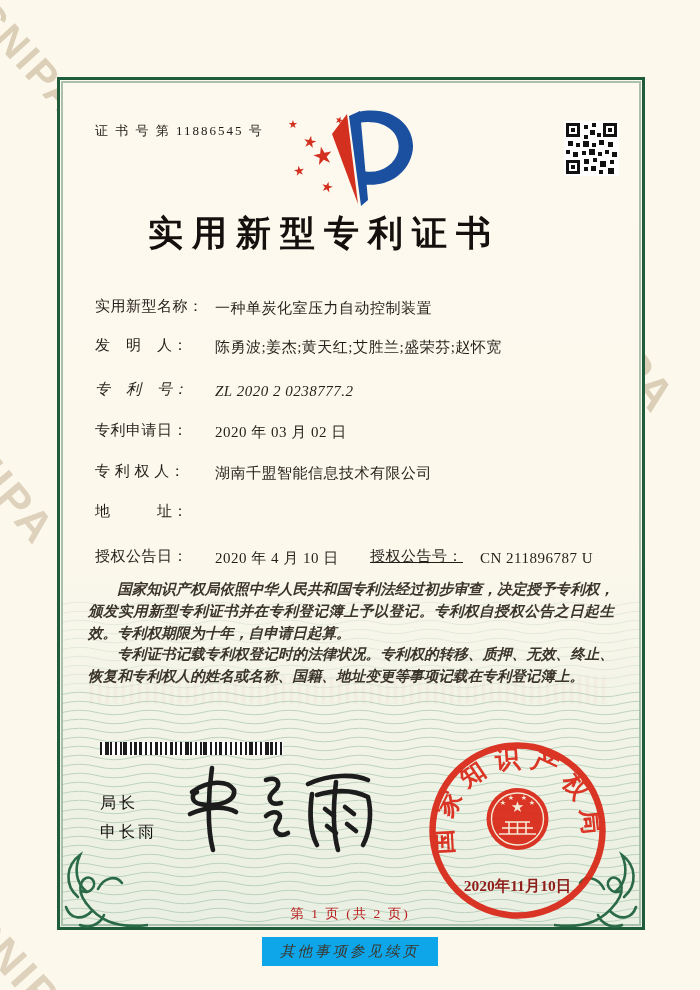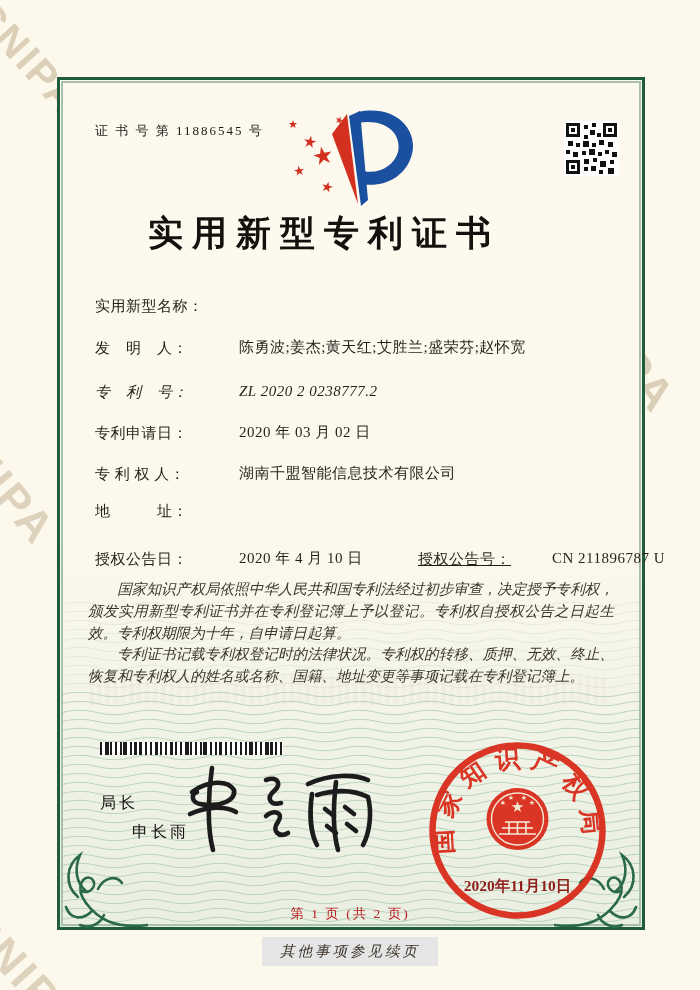--- a/index.html
+++ b/index.html
@@ -26,41 +26,41 @@
   }
   .frame-inner{
     position:absolute;left:1px;top:1px;right:1px;bottom:1px;
     border:2px solid #a9c0ad;pointer-events:none;
   }
   .certno{font-size:13px;letter-spacing:2px;color:#201b16;}
   .title{
     width:648px;text-align:center;font-size:35px;font-weight:bold;
     letter-spacing:9px;color:#14100d;
   }
-  .fieldrow{left:95px;font-size:15px;display:flex;align-items:flex-end;gap:24px;}
+  .fieldrow{left:95px;font-size:15px;display:flex;align-items:flex-start;}
   .fieldrow .lbl{width:120px;flex:0 0 120px;letter-spacing:.5px;color:#241f19;}
   .fieldrow .val{letter-spacing:.5px;color:#241f19;max-width:395px;line-height:22px;}
   .bodytext{
     left:88px;width:526px;font-size:14.6px;line-height:21.8px;
-    text-align:justify;color:#3a342b;font-style:italic;
+    text-align:justify;color:#3a342b;font-style:italic;font-weight:bold;
   }
   .bodytext p{margin:0;text-indent:2em;}
   .barcode{
     left:100px;top:742px;width:183px;height:13px;background-color:#fff;
     background-image:
       repeating-linear-gradient(90deg,#1c1c1c 0 2px,transparent 2px 5px),
       repeating-linear-gradient(90deg,transparent 0 7px,#1c1c1c 7px 9px,transparent 9px 16px),
       repeating-linear-gradient(90deg,transparent 0 11px,#1c1c1c 11px 12px,transparent 12px 23px);
   }
   .signoff{left:100px;font-size:16px;letter-spacing:3px;color:#14100d;
     font-family:"Liberation Sans","DejaVu Sans",sans-serif;}
   .pageno{width:700px;text-align:center;font-size:13.5px;letter-spacing:2px;color:#b91c1c;}
   .footnote{
     left:50%;transform:translateX(-50%);top:937px;
-    background:#e5e5e5;padding:5px 18px;font-size:14.5px;font-style:italic;
+    background:#0ea5e9;padding:5px 18px;font-size:14.5px;font-style:italic;
     letter-spacing:3px;color:#3c352b;
   }
   .pinkband{
     left:90px;top:676px;width:520px;height:28px;opacity:.5;
     background:repeating-linear-gradient(90deg,rgba(214,120,108,.14) 0 3px,transparent 3px 8px);
     filter:blur(1px);
   }
 </style>
 </head>
 <body>
@@ -173,20 +173,21 @@
       <rect x="7" y="7" width="4" height="4"></rect>
       <rect x="44" y="7" width="4" height="4"></rect>
       <rect x="7" y="44" width="4" height="4"></rect>
     </g>
 </svg>
 
 <div class="abs title" style="top:210px;">实用新型专利证书</div>
 
 <div class="abs fieldrow" style="top:297px;">
   <span class="lbl">实用新型名称：</span>
+  <span class="val">一种单炭化室压力自动控制装置</span>
 </div>
 <div class="abs fieldrow" style="top:336px;">
   <span class="lbl">发　明　人：</span>
   <span class="val">陈勇波;姜杰;黄天红;艾胜兰;盛荣芬;赵怀宽</span>
 </div>
 <div class="abs fieldrow" style="top:380px;font-style:italic;">
   <span class="lbl">专　利　号：</span>
   <span class="val">ZL 2020 2 0238777.2</span>
 </div>
 <div class="abs fieldrow" style="top:421px;">
@@ -208,21 +209,21 @@
 </div>
 
 <div class="abs bodytext" style="top:579px;">
   <p>国家知识产权局依照中华人民共和国专利法经过初步审查，决定授予专利权，颁发实用新型专利证书并在专利登记簿上予以登记。专利权自授权公告之日起生效。专利权期限为十年，自申请日起算。</p>
   <p>专利证书记载专利权登记时的法律状况。专利权的转移、质押、无效、终止、恢复和专利权人的姓名或名称、国籍、地址变更等事项记载在专利登记簿上。</p>
 </div>
 
 <div class="abs barcode"></div>
 
 <div class="abs signoff" style="top:793px;">局长</div>
-<div class="abs signoff" style="top:822px;margin-left:32px;">申长雨</div>
+<div class="abs signoff" style="top:822px;">申长雨</div>
 
 <svg class="abs" style="left:178px;top:752px;" width="210" height="110" viewBox="0 0 210 110">
   <g fill="none" stroke="#1c1c1c" stroke-width="4.6" stroke-linecap="round" stroke-linejoin="round">
     <path d="M34,16 C30,42 29,76 35,98"></path>
     <path d="M14,40 C30,28 50,28 56,38 C58,48 42,56 22,52 C13,50 13,42 19,40"></path>
     <path d="M12,62 C30,54 48,54 58,60"></path>
     <path d="M88,28 C100,24 104,32 96,39 C88,46 92,54 103,51"></path>
     <path d="M88,64 C97,57 106,61 100,70 C93,79 101,86 110,81"></path>
     <path d="M130,32 C152,22 176,22 190,28"></path>
     <path d="M158,30 C155,55 155,80 160,98"></path>

